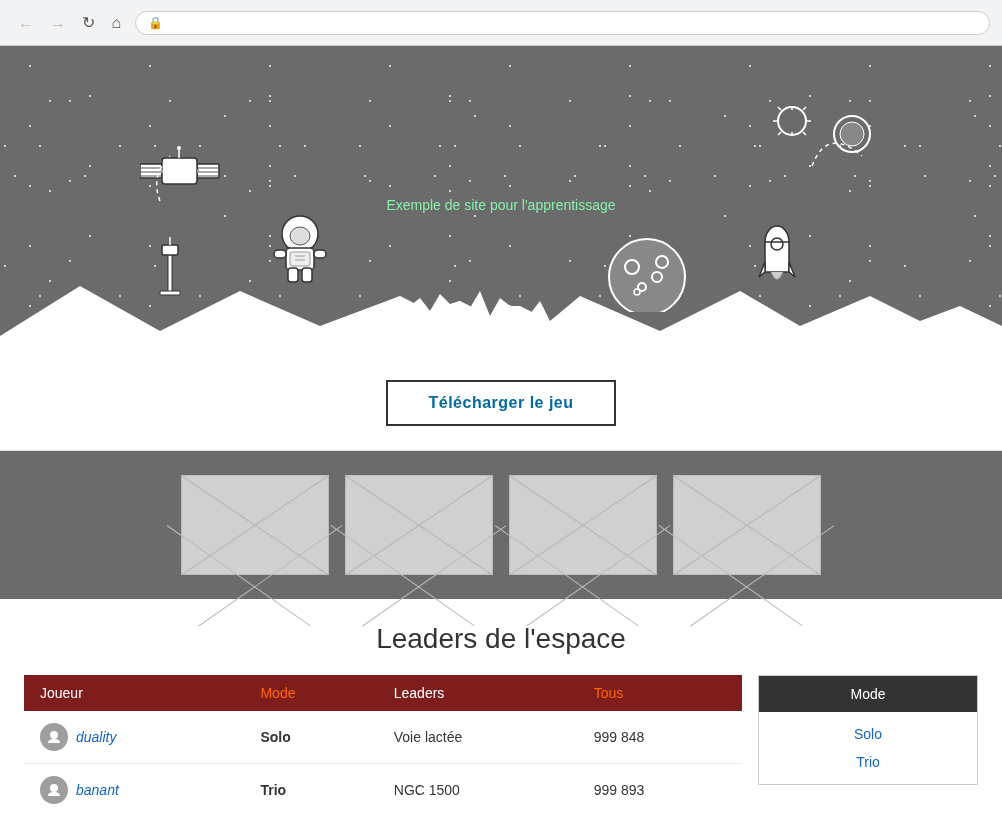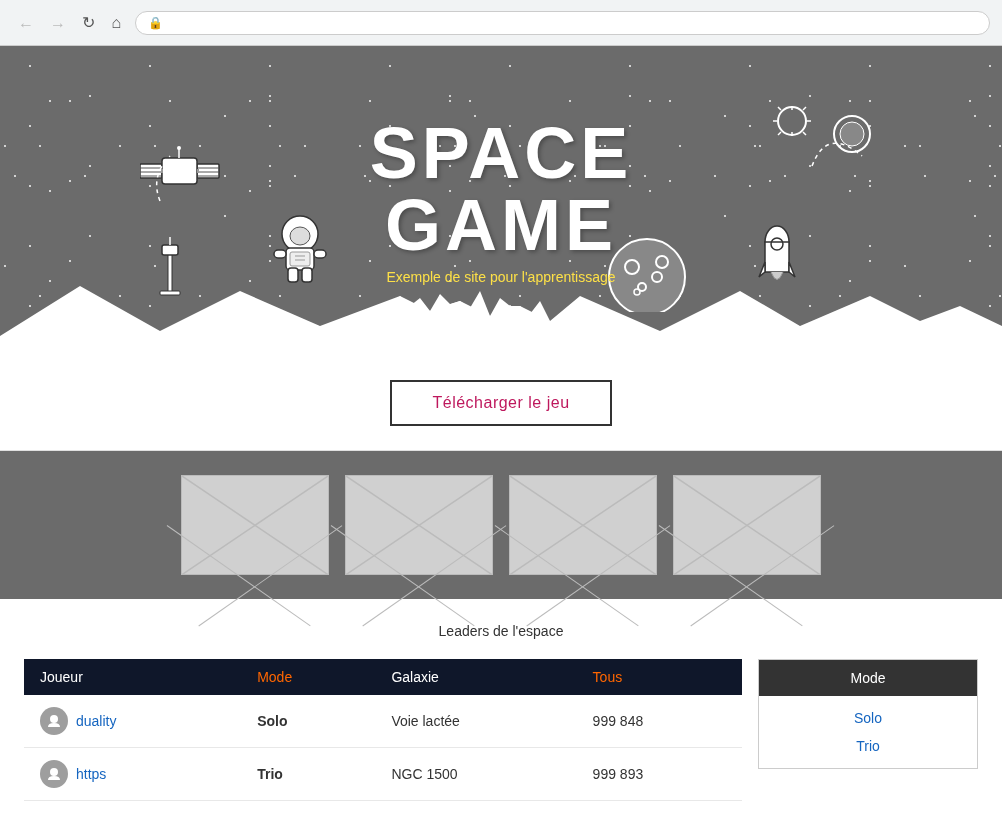--- a/index.html
+++ b/index.html
@@ -85,21 +85,21 @@
     .hero-title h1 {
       font-size: 72px;
       font-weight: 900;
       line-height: 1;
       letter-spacing: 4px;
       text-shadow: 2px 2px 4px rgba(0,0,0,0.3);
     }
     .hero-title p {
       font-size: 14px;
       margin-top: 8px;
-      color: #fde047;
+      color: #86efac;
     }
 
     
     .mountains {
       position: absolute;
       bottom: 0;
       left: 0;
       right: 0;
       height: 80px;
     }
@@ -148,22 +148,23 @@
       padding: 24px;
       text-align: center;
       border-bottom: 1px solid #e0e0e0;
     }
     .download-btn {
       border: 2px solid #333;
       background: white;
       padding: 12px 40px;
       font-size: 16px;
       cursor: pointer;
-      color: #be185d;
+      color: #0369a1;
       letter-spacing: 0.5px;
+      font-weight: bold;
     }
 
     
     .screenshots-section {
       background: #6b6b6b;
       padding: 24px 80px;
       display: flex;
       gap: 16px;
       justify-content: center;
     }
@@ -201,39 +202,39 @@
       inset: 0;
     }
 
     
     .leaderboard-section {
       background: white;
       padding: 24px;
     }
     .leaderboard-title {
       text-align: center;
-      font-size: 14px;
+      font-size: 28px;
       font-weight: normal;
       margin-bottom: 20px;
       color: #333;
     }
     .leaderboard-layout {
       display: flex;
       gap: 16px;
       align-items: flex-start;
     }
     .leaderboard-table-container {
       flex: 1;
     }
     .leaderboard-table {
       width: 100%;
       border-collapse: collapse;
     }
     .leaderboard-table thead tr {
-      background: #0f172a;
+      background: #7f1d1d;
       color: white;
     }
     .leaderboard-table thead th {
       padding: 10px 16px;
       text-align: left;
       font-weight: normal;
       font-size: 14px;
     }
     .leaderboard-table thead th.orange { color: #ff6600; }
     .leaderboard-table tbody tr {
@@ -241,20 +242,21 @@
     }
     .leaderboard-table tbody td {
       padding: 12px 16px;
       font-size: 14px;
       color: #333;
     }
     .player-cell {
       display: flex;
       align-items: center;
       gap: 8px;
+      font-style: italic;
     }
     .player-avatar {
       width: 28px;
       height: 28px;
       border-radius: 50%;
       background: #9e9e9e;
       display: flex;
       align-items: center;
       justify-content: center;
       color: white;
@@ -414,24 +416,20 @@
       </svg>
     </div>
 
     <svg class="mountains" viewBox="0 0 1002 80" preserveAspectRatio="none">
       <path d="M0 80 L0 60 L80 10 L160 55 L240 15 L320 50 L400 20 L430 35 L460 25 L490 40 L520 30 L550 45 L580 20 L660 55 L740 15 L800 50 L870 20 L920 45 L960 30 L1002 50 L1002 80 Z" fill="white"></path>
 
       <path d="M390 35 L400 20 L410 30 L420 22 L430 35 L440 18 L450 28 L460 25 L470 32 L480 15 L490 40 L500 22 L510 30 L520 30 L530 38 L540 25 L550 45" fill="white" stroke="none"></path>
     </svg>
 
     <div class="hero-title">
-      <h1>
-        <span>SPACE</span><br>
-        <span>GAME</span>
-      </h1>
       <p>Exemple de site pour l'apprentissage</p>
     </div>
   </div>
 
   <div class="download-section">
     <button class="download-btn">Télécharger le jeu</button>
   </div>
 
   <div class="screenshots-section">
     <div class="screenshot-placeholder">
@@ -464,21 +462,21 @@
     <h2 class="leaderboard-title">Leaders de l'espace</h2>
 
     <div class="leaderboard-layout">
 
       <div class="leaderboard-table-container">
         <table class="leaderboard-table">
           <thead>
             <tr>
               <th>Joueur</th>
               <th class="orange">Mode</th>
-              <th>Galaxie</th>
+              <th>Leaders</th>
               <th class="orange">Tous</th>
             </tr>
           </thead>
           <tbody>
             <tr>
               <td>
                 <div class="player-cell">
                   <div class="player-avatar">
                     <svg width="16" height="16" viewBox="0 0 16 16">
                         <circle cx="8" cy="6" r="4" fill="white"></circle>
@@ -494,21 +492,21 @@
             </tr>
             <tr>
               <td>
                 <div class="player-cell">
                   <div class="player-avatar">
                     <svg width="16" height="16" viewBox="0 0 16 16">
                         <circle cx="8" cy="6" r="4" fill="white"></circle>
                         <path d="M2 14 Q2 10 8 10 Q14 10 14 14" fill="white"></path>
                       </svg>
                   </div>
-                  <a class="player-link" href="#">https</a>
+                  <a class="player-link" href="#">banant</a>
                 </div>
               </td>
               <td class="mode-orange">Trio</td>
               <td>NGC 1500</td>
               <td>999 893</td>
             </tr>
             <tr>
               <td>
                 
               </td>

